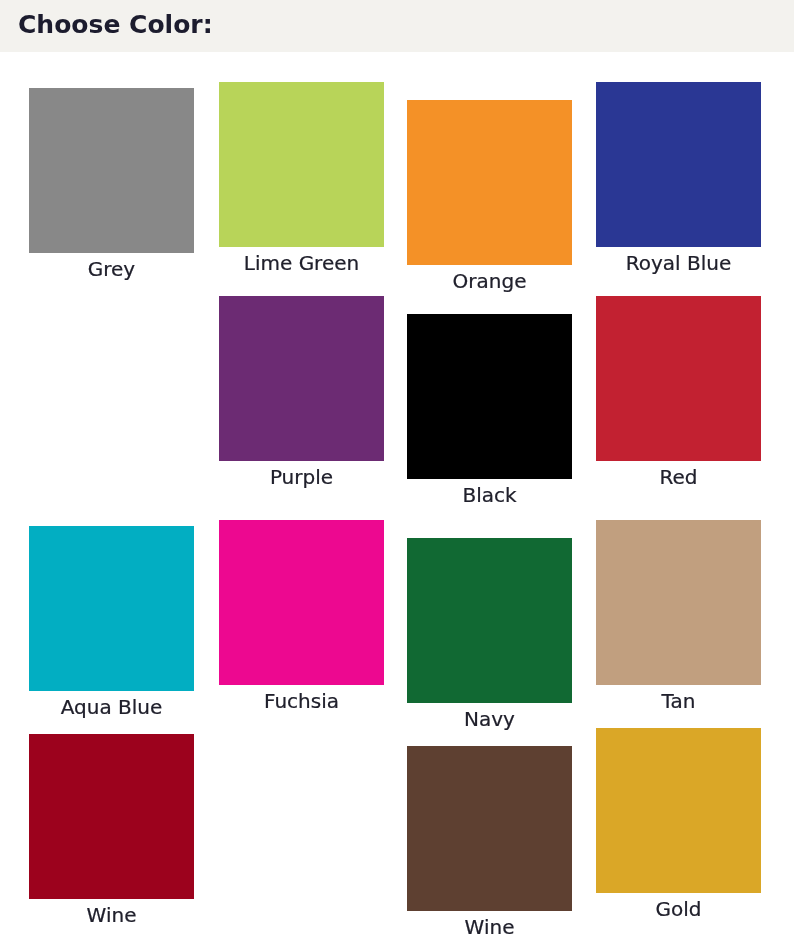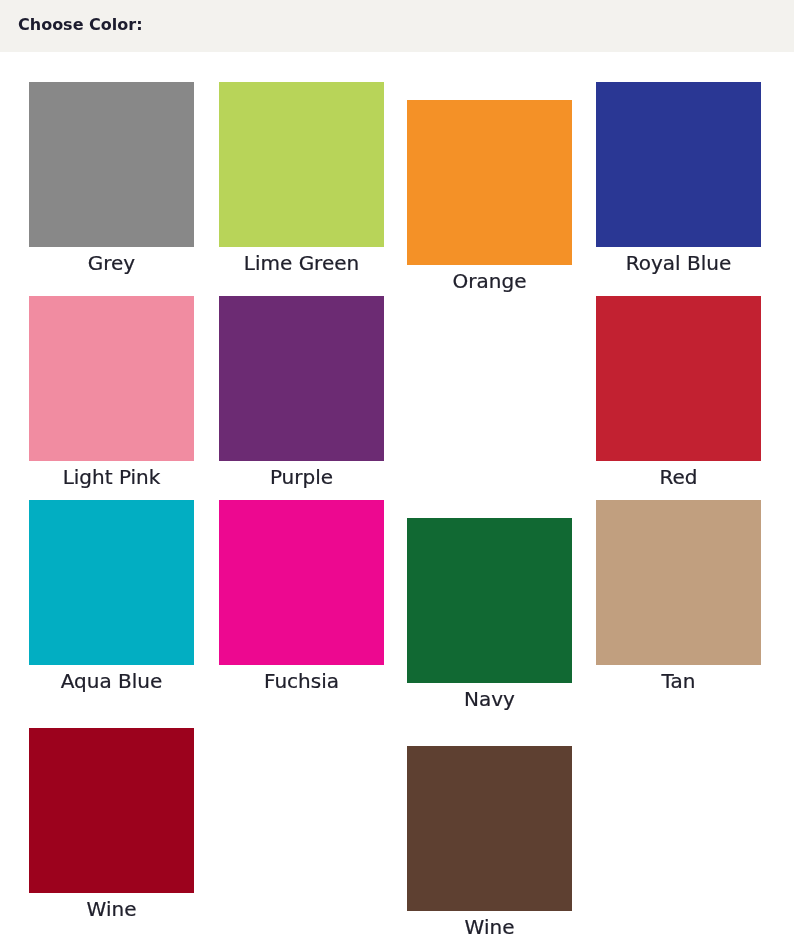--- a/index.html
+++ b/index.html
@@ -23,21 +23,21 @@
     left: 0;
     top: 0;
     width: 794px;
     height: 52px;
     background: #f3f2ee;
   }
   .header-title {
     position: absolute;
     left: 18px;
     top: 15px;
-    font-size: 16px;
+    font-size: 25px;
     font-weight: bold;
     color: #1c1c2e;
     line-height: 20px;
     white-space: nowrap;
   }
   .grid {
     position: absolute;
     left: 0;
     top: 0;
     width: 794px;
@@ -62,27 +62,27 @@
     top: 171px;
     width: 165px;
     text-align: center;
     font-size: 20px;
     color: #20202c;
     line-height: 20px;
     white-space: nowrap;
     -webkit-text-stroke: 0.22px #20202c;
   }
   
-  .c0 { left: 29px; }
+  .c0 { left: 29px; margin-top: 6px; }
   .c1 { left: 219px; }
   .c2 { left: 407px; margin-top: 18px; }
   .c3 { left: 596px; }
   .r0 { top: 82px; }
   .r1 { top: 296px; }
-  .r2 { top: 500px; text-decoration: underline; }
+  .r2 { top: 520px; text-decoration: underline; }
   .r3 { top: 728px; }
 </style>
 </head>
 <body>
 
 <div id="page">
 
   <div class="header-band">
     <div class="header-title">Choose Color:</div>
   </div>
@@ -102,30 +102,30 @@
     <div class="cell r0 c2">
       <div class="swatch" style="background-color: rgb(244, 145, 39);"></div>
       <div class="label">Orange</div>
     </div>
 
     <div class="cell r0 c3">
       <div class="swatch" style="background-color: rgb(42, 55, 148);"></div>
       <div class="label">Royal Blue</div>
     </div>
 
-    <div class="cell r1 c0">
-      <div class="swatch" style="background-color: rgb(241, 140, 161);"></div>
-      <div class="label">Light Pink</div>
-    </div>
 
     <div class="cell r1 c1">
       <div class="swatch" style="background-color: rgb(108, 43, 115);"></div>
       <div class="label">Purple</div>
     </div>
 
+    <div class="cell r1 c2">
+      <div class="swatch" style="background-color: rgb(0, 0, 0);"></div>
+      <div class="label">Black</div>
+    </div>
 
     <div class="cell r1 c3">
       <div class="swatch" style="background-color: rgb(194, 33, 49);"></div>
       <div class="label">Red</div>
     </div>
 
     <div class="cell r2 c0">
       <div class="swatch" style="background-color: rgb(2, 174, 194);"></div>
       <div class="label">Aqua Blue</div>
     </div>
@@ -149,15 +149,19 @@
       <div class="swatch" style="background-color: rgb(156, 2, 29);"></div>
       <div class="label">Wine</div>
     </div>
 
 
     <div class="cell r3 c2">
       <div class="swatch" style="background-color: rgb(94, 64, 49);"></div>
       <div class="label">Wine</div>
     </div>
 
+    <div class="cell r3 c3">
+      <div class="swatch" style="background-color: rgb(218, 167, 39);"></div>
+      <div class="label">Gold</div>
+    </div>
 
   </div>
 </div>
 
 </body></html>

